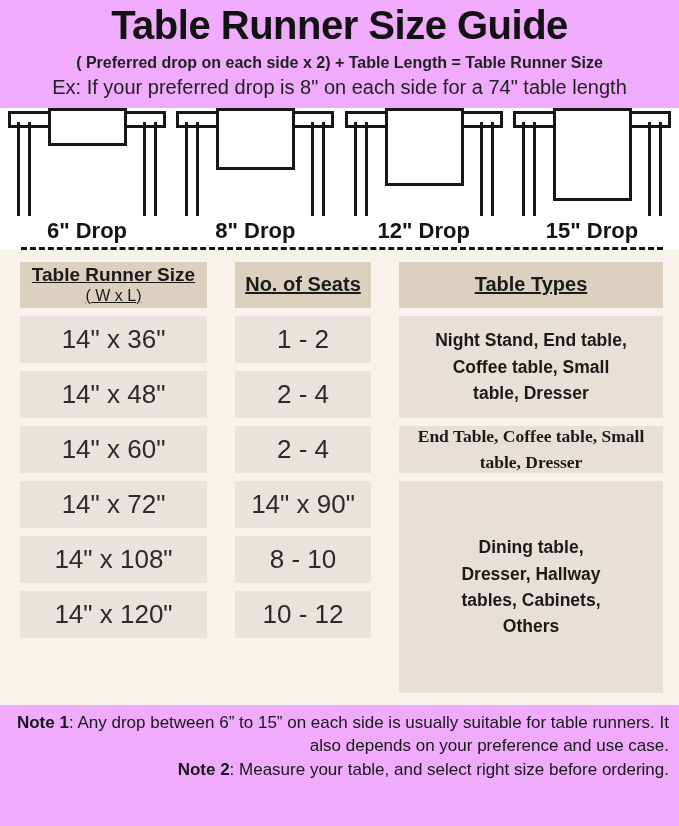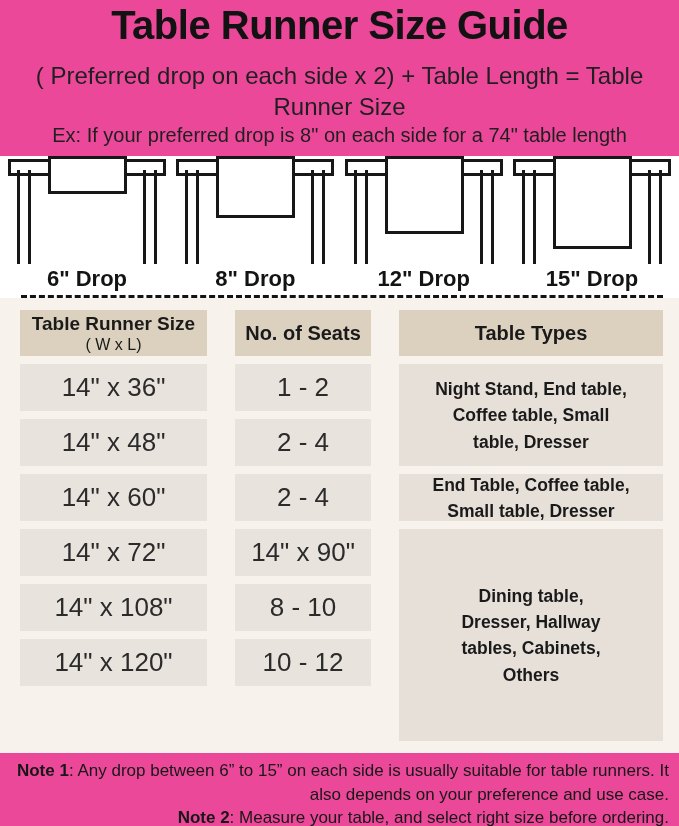--- a/index.html
+++ b/index.html
@@ -1,39 +1,40 @@
 <!DOCTYPE html>
 <html><head>
 <meta charset="utf-8">
 <style>
   html,body{margin:0;padding:0;}
   .page{
     width:679px;height:826px;
-    background:#ec4899;
+    background:#f0abfc;
     font-family:"Liberation Sans","DejaVu Sans",sans-serif;
     color:#1c1c1c;
     position:relative;
     overflow:hidden;
   }
   
   .title{
     padding-top:2px;
     text-align:center;
     font-size:40px;
     font-weight:800;
     letter-spacing:-0.5px;
     line-height:1.15;
     color:#121212;
   }
   .formula{
-    margin-top:12px;
-    text-align:center;
-    font-size:24px;
+    margin-top:5px;
+    text-align:center;
+    font-size:16px;
     line-height:1.3;
     color:#1f1f1f;
+    font-weight:bold;
   }
   .example{
     text-align:center;
     font-size:20px;
     line-height:1.35;
     color:#1f1f1f;
   }
   
   .illus-section{background:#ffffff;}
   .illus-row{
@@ -112,20 +113,21 @@
     display:flex;
     flex-direction:column;
     align-items:center;
     justify-content:center;
     text-align:center;
   }
   .hdr{
     background:#dcd1bf;
     font-weight:700;
     color:#1a1a1a;
+    text-decoration:underline;
   }
   .hdr-line1{font-size:19px;font-weight:700;line-height:1.15;}
   .hdr-line2{font-size:16px;font-weight:400;line-height:1.2;}
   .hdr-single{font-size:20px;}
   .datacell{
     background:#e9e3de;
     font-size:26px;
     font-weight:400;
     color:#2b2b2b;
   }
@@ -135,21 +137,21 @@
     font-weight:700;
     line-height:1.5;
     color:#1a1a1a;
   }
   .typecell .wrap{display:block;}
   .type-a .wrap{max-width:202px;}
   .type-b .wrap{max-width:228px;}
   .type-c .wrap{max-width:168px;}
   .col3{grid-column:3;}
   .type-a{grid-row:2 / span 2;}
-  .type-b{grid-row:4;}
+  .type-b{grid-row:4;font-family:Liberation Serif, serif;}
   .type-c{grid-row:5 / span 4;}
   
   .notes{
     padding:6px 10px 0 10px;
     text-align:right;
     font-size:17px;
     line-height:1.38;
     color:#171717;
   }
   .notes b{font-weight:700;}

